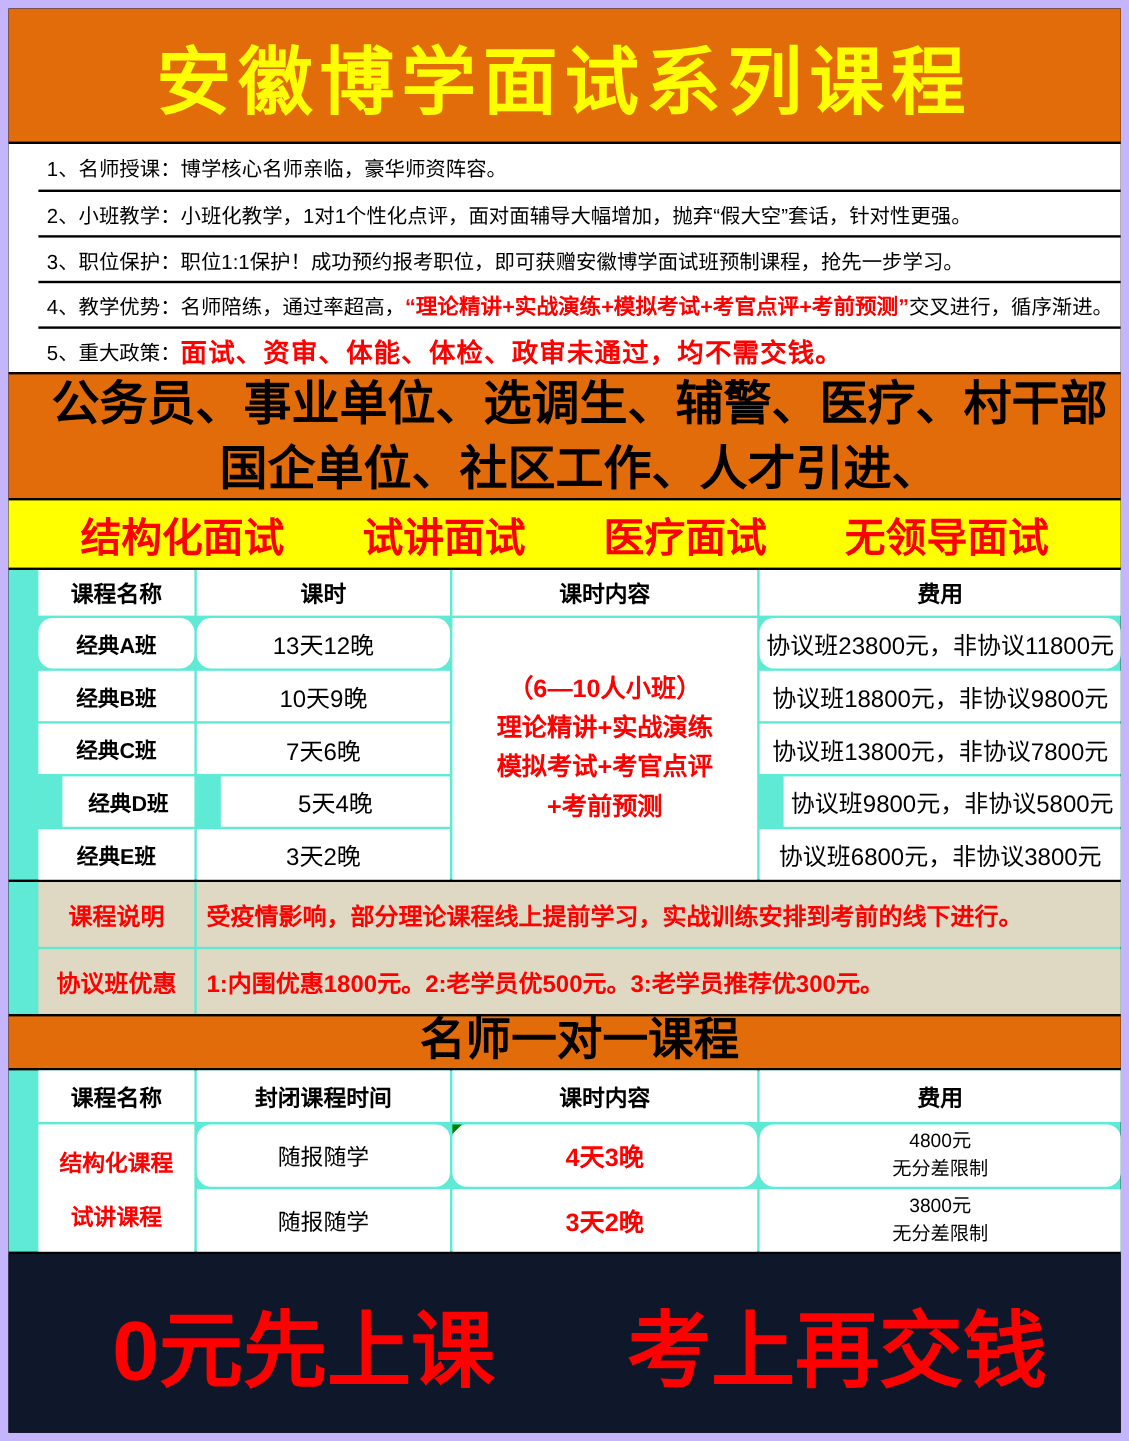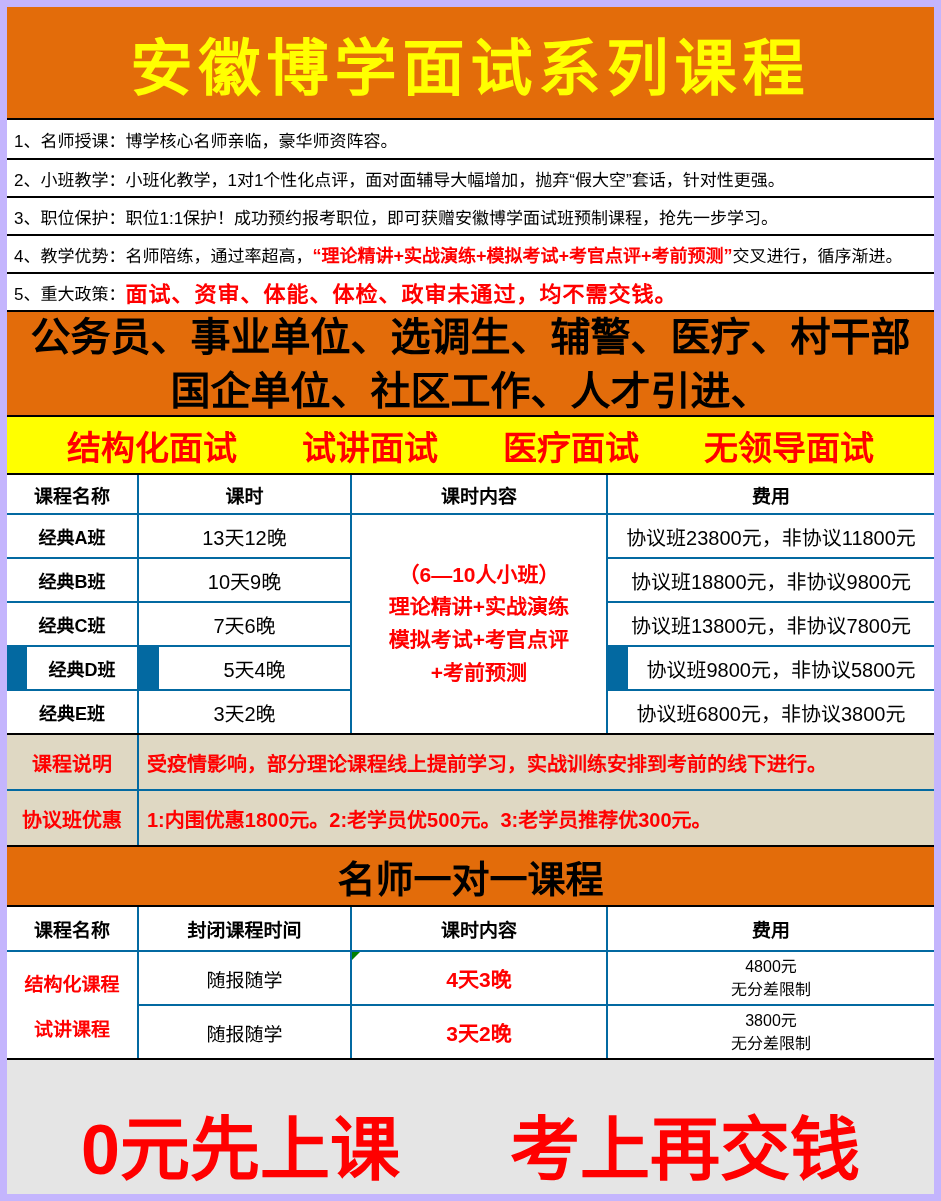--- a/index.html
+++ b/index.html
@@ -10,21 +10,21 @@
   }
   .poster {
     width: 941px;
     height: 1201px;
     background: #000;
     border: 7px solid #c4b5fd;
     display: flex;
     flex-direction: column;
     overflow: hidden;
   }
-  .poster > * + * { margin-top: 2px; }
+  .poster > * + * { margin-top: 2px; padding-left: 25px; }
 
   
   .header {
     height: 111px;
     background: #E36C0A;
     display: flex;
     align-items: center;
     justify-content: center;
     flex: none;
   }
@@ -81,42 +81,42 @@
   }
   .types span {
     color: #FF0000;
     font-size: 34px;
     font-weight: bold;
     white-space: nowrap;
   }
 
   
   .grid-table {
-    background: #0369a1;
+    background: #5eead4;
     display: grid;
     gap: 2px;
     flex: none;
   }
   .cell {
     background: #fff;
     display: flex;
     align-items: center;
     justify-content: center;
     text-align: center;
   }
   .th { font-size: 19px; font-weight: bold; color: #000; }
 
   
   .table1 {
     grid-template-columns: 130px 211px 254px 1fr;
     grid-template-rows: 38px repeat(5, 42px);
   }
   .gc1 { grid-column: 1; } .gc2 { grid-column: 2; }
   .gc3 { grid-column: 3; } .gc4 { grid-column: 4; }
-  .gr1 { grid-row: 1; } .gr2 { grid-row: 2; } .gr3 { grid-row: 3; }
+  .gr1 { grid-row: 1; } .gr2 { grid-row: 2; border-radius: 12px; } .gr3 { grid-row: 3; }
   .gr4 { grid-row: 4; } .gr5 { grid-row: 5; margin-left: 20px; } .gr6 { grid-row: 6; }
   .course-name { font-size: 18px; font-weight: bold; }
   .course-duration { font-size: 20px; }
   .course-fee { font-size: 20px; }
   .content-merged {
     grid-column: 3;
     grid-row: 2 / 7;
     flex-direction: column;
     color: #FF0000;
     font-weight: bold;
@@ -136,24 +136,24 @@
     font-size: 20px;
     font-weight: bold;
     justify-content: flex-start;
     text-align: left;
     padding-left: 8px;
     white-space: nowrap;
   }
 
   
   .one-title {
-    height: 58px;
+    height: 43px;
     background: #E36C0A;
     display: flex;
-    align-items: center;
+    align-items: flex-end;
     justify-content: center;
     flex: none;
   }
   .one-title span { color: #000; font-size: 38px; font-weight: bold; }
 
   
   .table2 {
     grid-template-columns: 130px 211px 254px 1fr;
     grid-template-rows: 43px 52px 52px;
   }
@@ -172,23 +172,23 @@
     left: 0; top: 0;
     width: 0; height: 0;
     border-top: 8px solid #008000;
     border-right: 8px solid transparent;
   }
   .one-fee { flex-direction: column; font-size: 16px; line-height: 1.45; }
 
   
   .footer {
     flex: 1;
-    background: #e5e5e5;
-    display: flex;
-    align-items: flex-end;
+    background: #0f172a;
+    display: flex;
+    align-items: center;
     justify-content: center;
     gap: 110px;
   }
   .footer span {
     color: #FF0000;
     font-size: 70px;
     font-weight: bold;
     white-space: nowrap;
   }
 </style>

